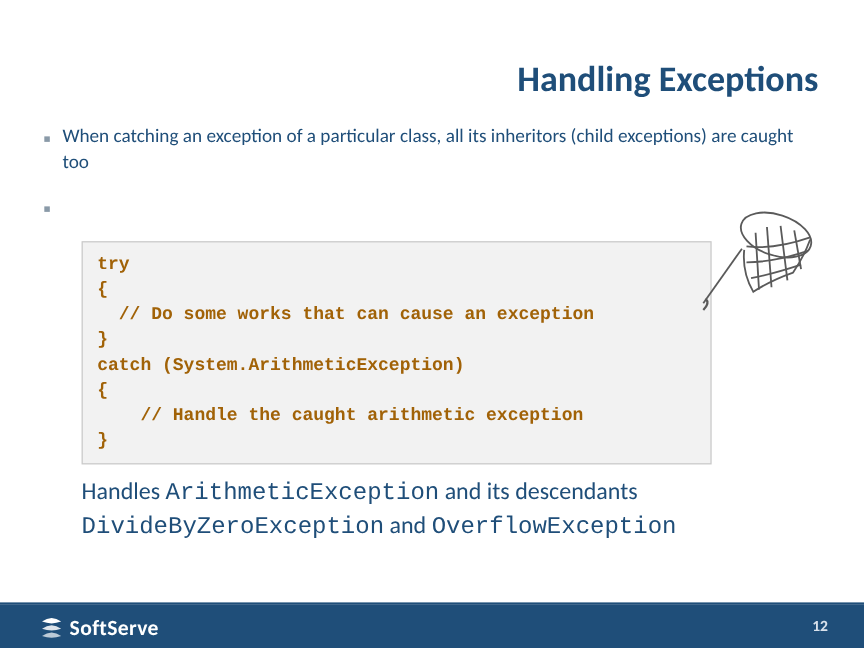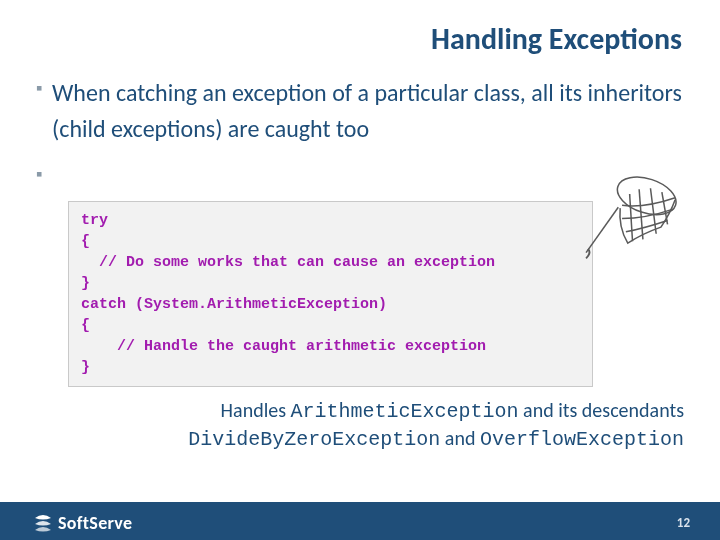--- a/index.html
+++ b/index.html
@@ -10,59 +10,59 @@
     background: #fff;
     position: relative;
     overflow: hidden;
   }
   .title {
     color: #1f4e79;
     font-size: 30px;
     font-weight: bold;
     text-align: right;
     padding: 20px 38px 0 0;
+    margin-top: 28px;
   }
   .content {
     padding: 18px 36px 0 36px;
   }
   .bullet {
     display: flex;
     margin-bottom: 14px;
   }
   .bullet-mark {
     color: #8a9aa8;
     width: 16px;
     flex-shrink: 0;
     font-size: 18px;
     line-height: 26px;
   }
   .bullet-text {
     color: #1f4e79;
-    font-size: 24px;
-    line-height: 36px;
+    font-size: 16px;
+    line-height: 22px;
   }
   .codebox {
     margin: 0 0 10px 32px;
     width: 525px;
     border: 1px solid #c9c9c9;
     background: #f2f2f2;
     padding: 8px 12px;
     font-family: Consolas, "Courier New", monospace;
     font-size: 15px;
     line-height: 21px;
-    color: #a21caf;
+    color: #a16207;
     font-weight: bold;
     white-space: pre;
   }
   .tail {
     margin-left: 32px;
     color: #1f4e79;
     font-size: 20px;
     line-height: 26px;
-    text-align: right;
   }
   .mono {
     font-family: Consolas, "Courier New", monospace;
   }
   .footer {
     position: absolute;
     bottom: 0;
     left: 0;
     width: 720px;
     height: 36px;

